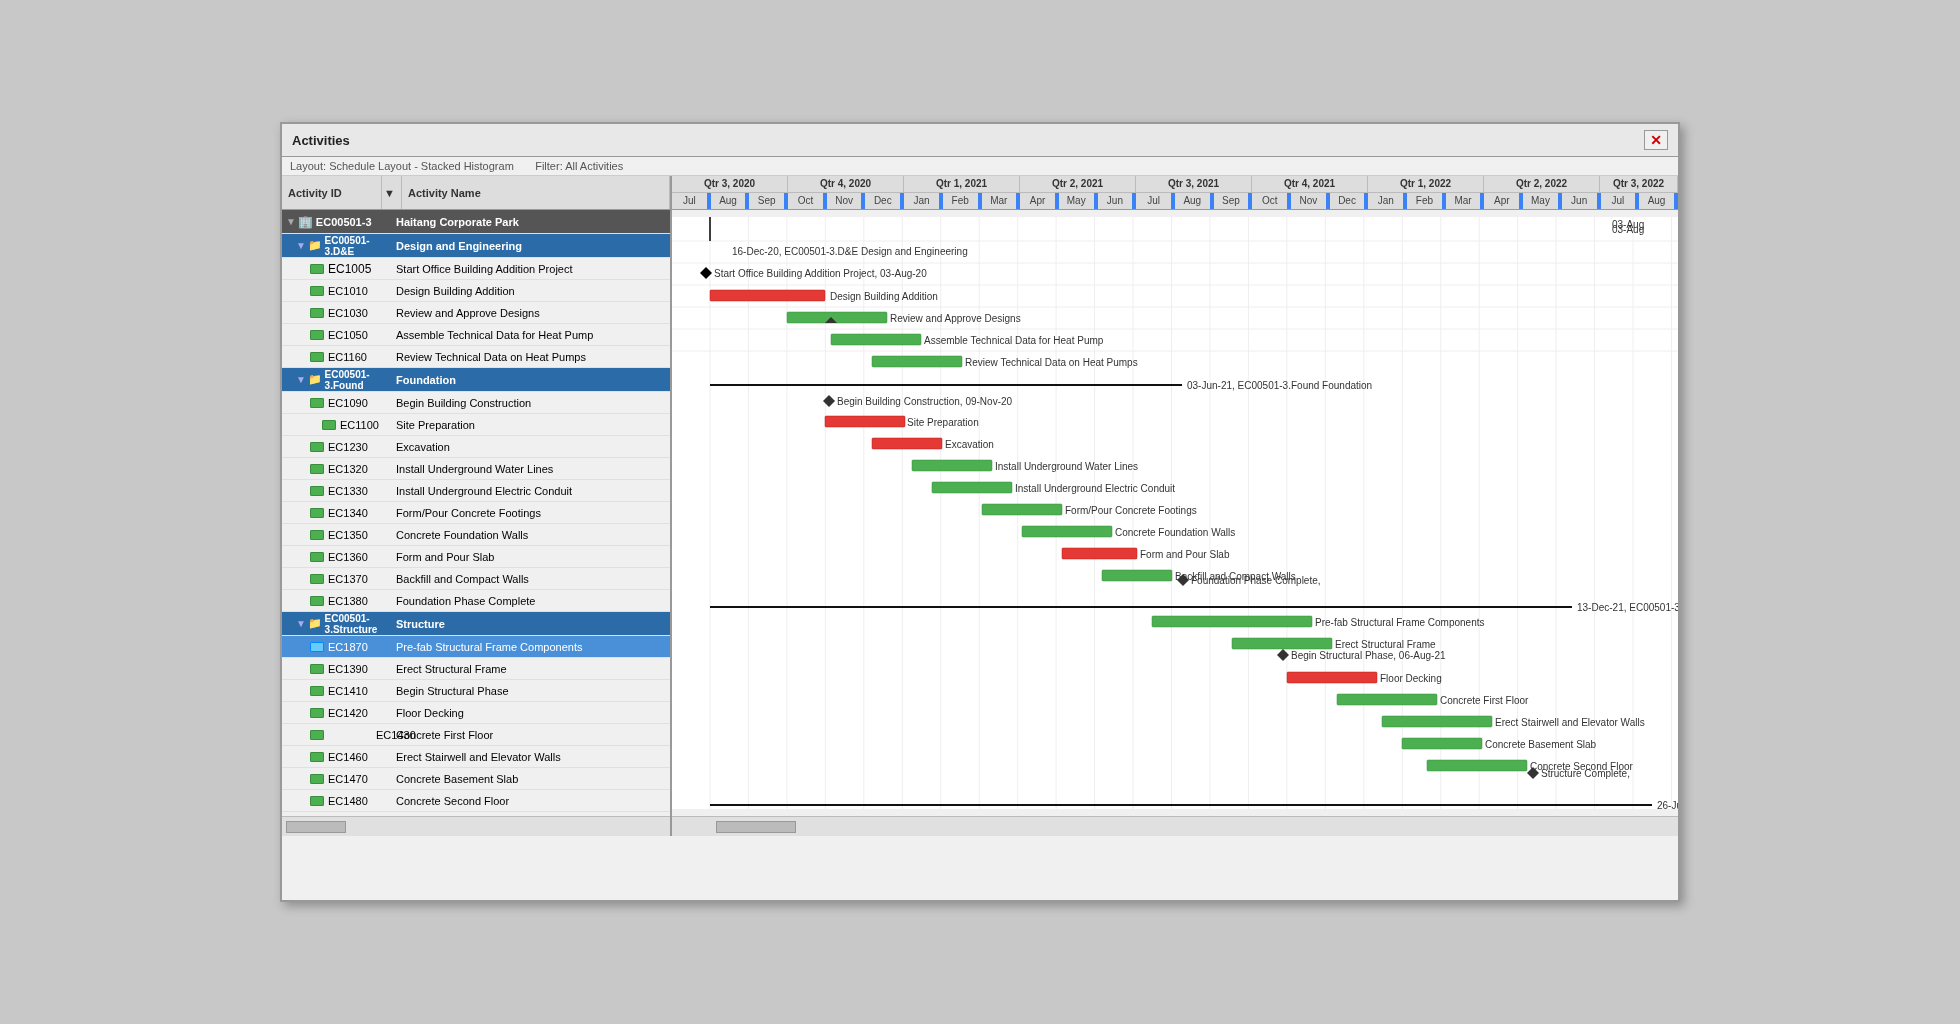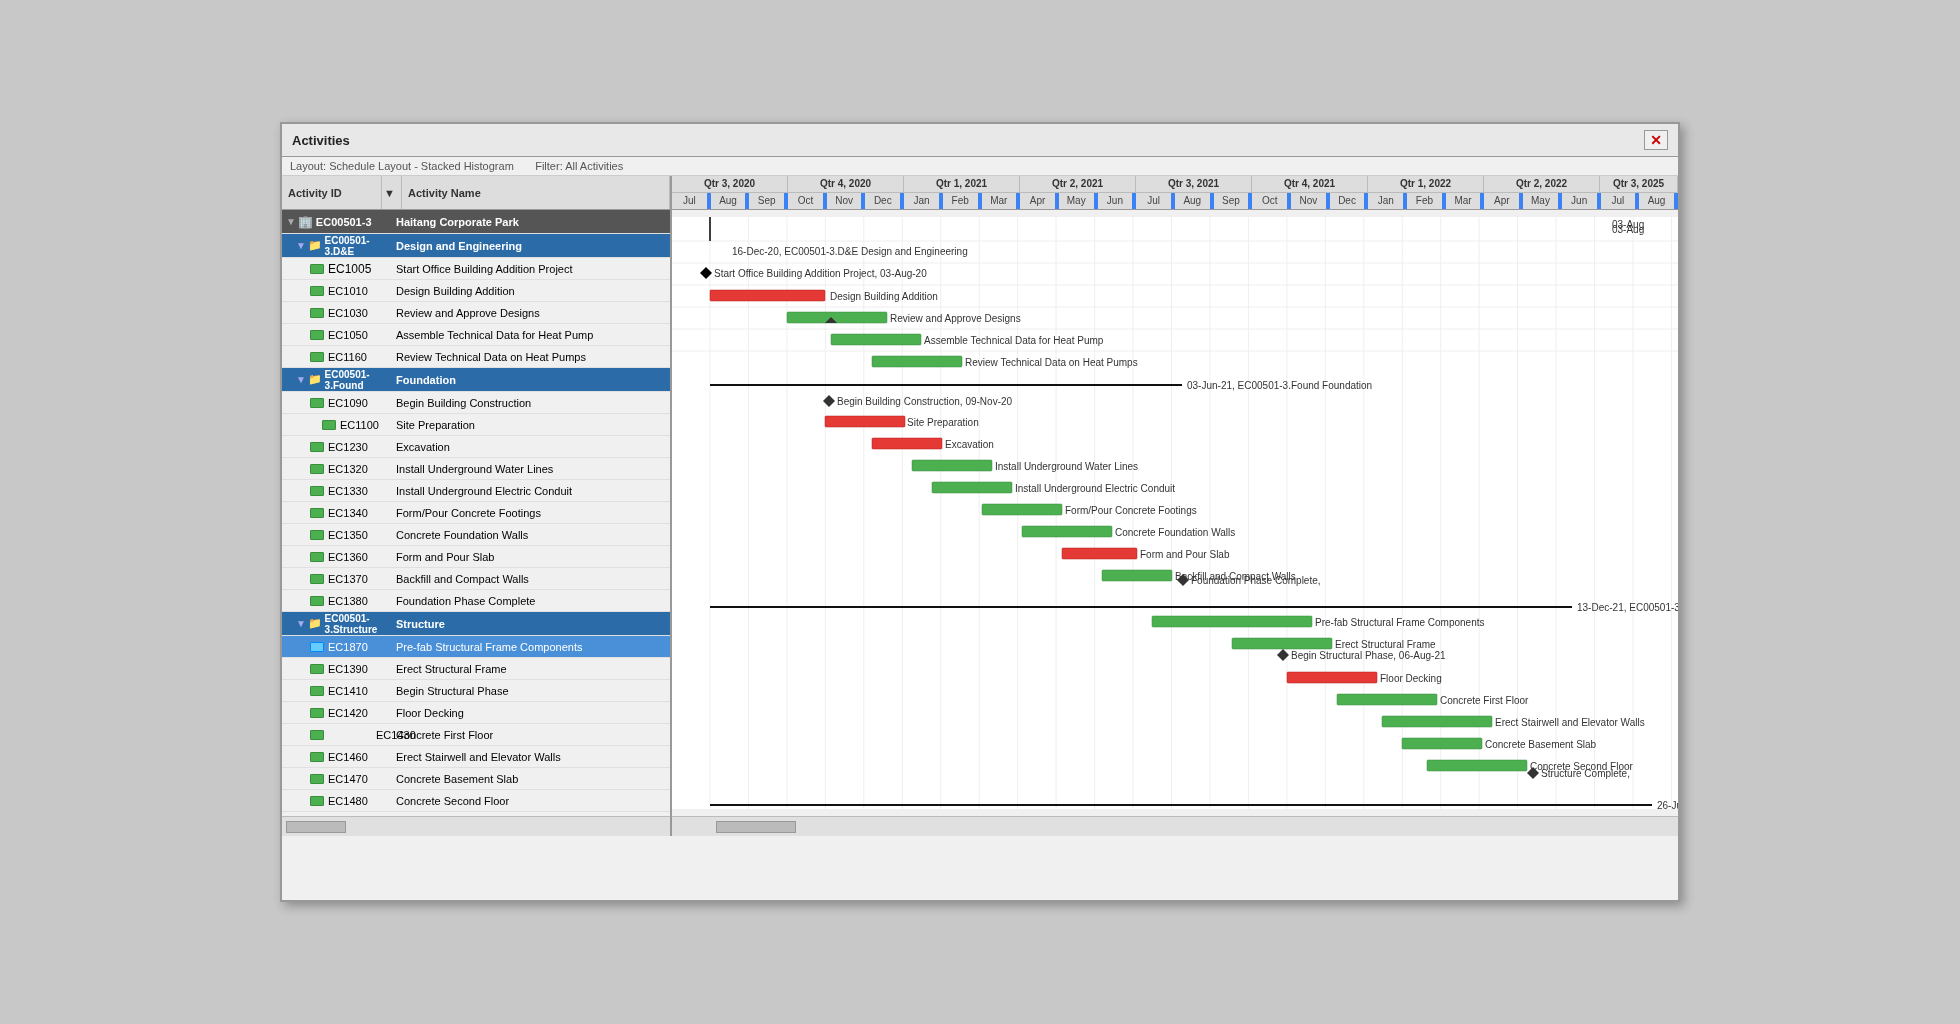--- a/index.html
+++ b/index.html
@@ -275,21 +275,21 @@
       <div class="gantt-header">
         <div class="gantt-quarters">
           <div class="quarter-label">Qtr 3, 2020</div>
           <div class="quarter-label">Qtr 4, 2020</div>
           <div class="quarter-label">Qtr 1, 2021</div>
           <div class="quarter-label">Qtr 2, 2021</div>
           <div class="quarter-label">Qtr 3, 2021</div>
           <div class="quarter-label">Qtr 4, 2021</div>
           <div class="quarter-label">Qtr 1, 2022</div>
           <div class="quarter-label">Qtr 2, 2022</div>
-          <div class="quarter-label" style="flex:0.67;">Qtr 3, 2025</div>
+          <div class="quarter-label" style="flex:0.67;">Qtr 3, 2022</div>
         </div>
         <div class="gantt-months">
           <div class="month-label">Jul</div>
           <div class="month-label">Aug</div>
           <div class="month-label">Sep</div>
           <div class="month-label">Oct</div>
           <div class="month-label">Nov</div>
           <div class="month-label">Dec</div>
           <div class="month-label">Jan</div>
           <div class="month-label">Feb</div>

